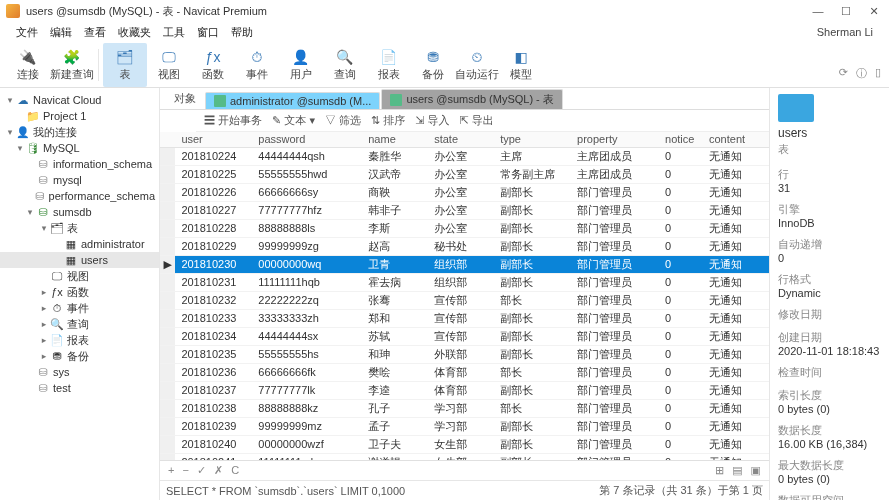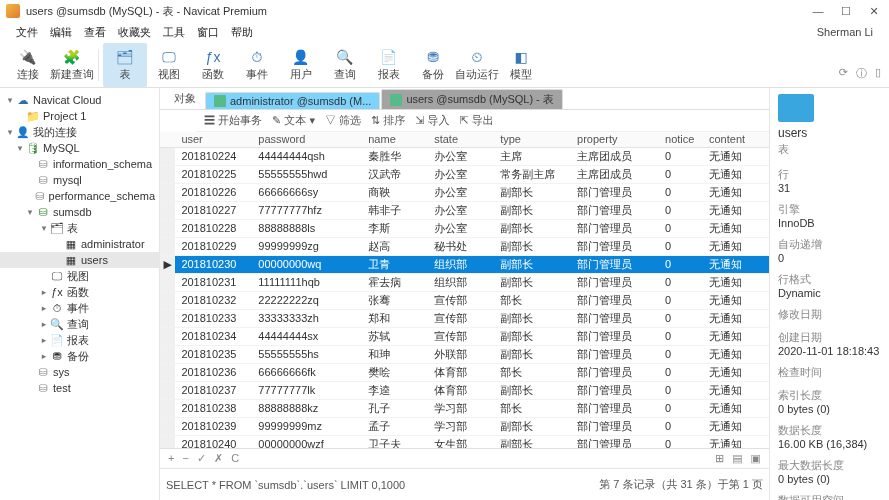--- a/index.html
+++ b/index.html
@@ -38,21 +38,21 @@
   table.grid { border-collapse:collapse; width:100%; table-layout:fixed;}
   table.grid th, table.grid td { border:none; border-bottom:1px solid #f2f2f2; padding:1px 6px; height:15px; text-align:left; white-space:nowrap; overflow:hidden; text-overflow:ellipsis; font-size:11px; color:#333;}
   table.grid th { background:#fafafa; border-bottom:1px solid #e3e3e3; color:#555; font-weight:normal; position:sticky; top:0;}
   table.grid tr.selected td { background:#0a84d8; color:#fff;}
   table.grid td.rowhead { width:14px; background:#f0f0f0; padding:0; text-align:center;}
   table.grid tr.selected td.rowhead { background:#f0f0f0; color:#333;}
   .bottombar { height:20px; display:flex; align-items:center; border-top:1px solid #e0e0e0; padding:0 6px; color:#666; gap:8px;}
   .bottombar .nav { display:flex; gap:4px;}
   .bottombar .nav span{ padding:0 2px; color:#888;}
   .bottombar .spacer{flex:1;}
-  .statusbar { height:32px; display:flex; align-items:center; border-top:1px solid #e6e6e6; padding:0 6px; color:#555;}
+  .statusbar { height:20px; display:flex; align-items:center; border-top:1px solid #e6e6e6; padding:0 6px; color:#555;}
   .statusbar .spacer{flex:1;}
   .rightpanel { width:120px; border-left:1px solid #e6e6e6; padding:6px 8px; overflow:auto; font-size:11px; color:#333;}
   .rightpanel .picon { width:36px; height:28px; background:#3aa6e0; border-radius:2px; margin-bottom:4px;}
   .rightpanel .ptitle { font-size:12px; margin-bottom:2px;}
   .rightpanel .psub { color:#888; margin-bottom:10px;}
   .rightpanel .k { color:#888; margin-top:8px;}
   .rightpanel .v { color:#333;}
   .rp-tools { position:absolute; right:8px; top:66px; display:flex; gap:8px; color:#888;}
   .c-green{color:#3a8a3a;} .c-blue{color:#2a6fab;} .c-gray{color:#888;}
 </style>

